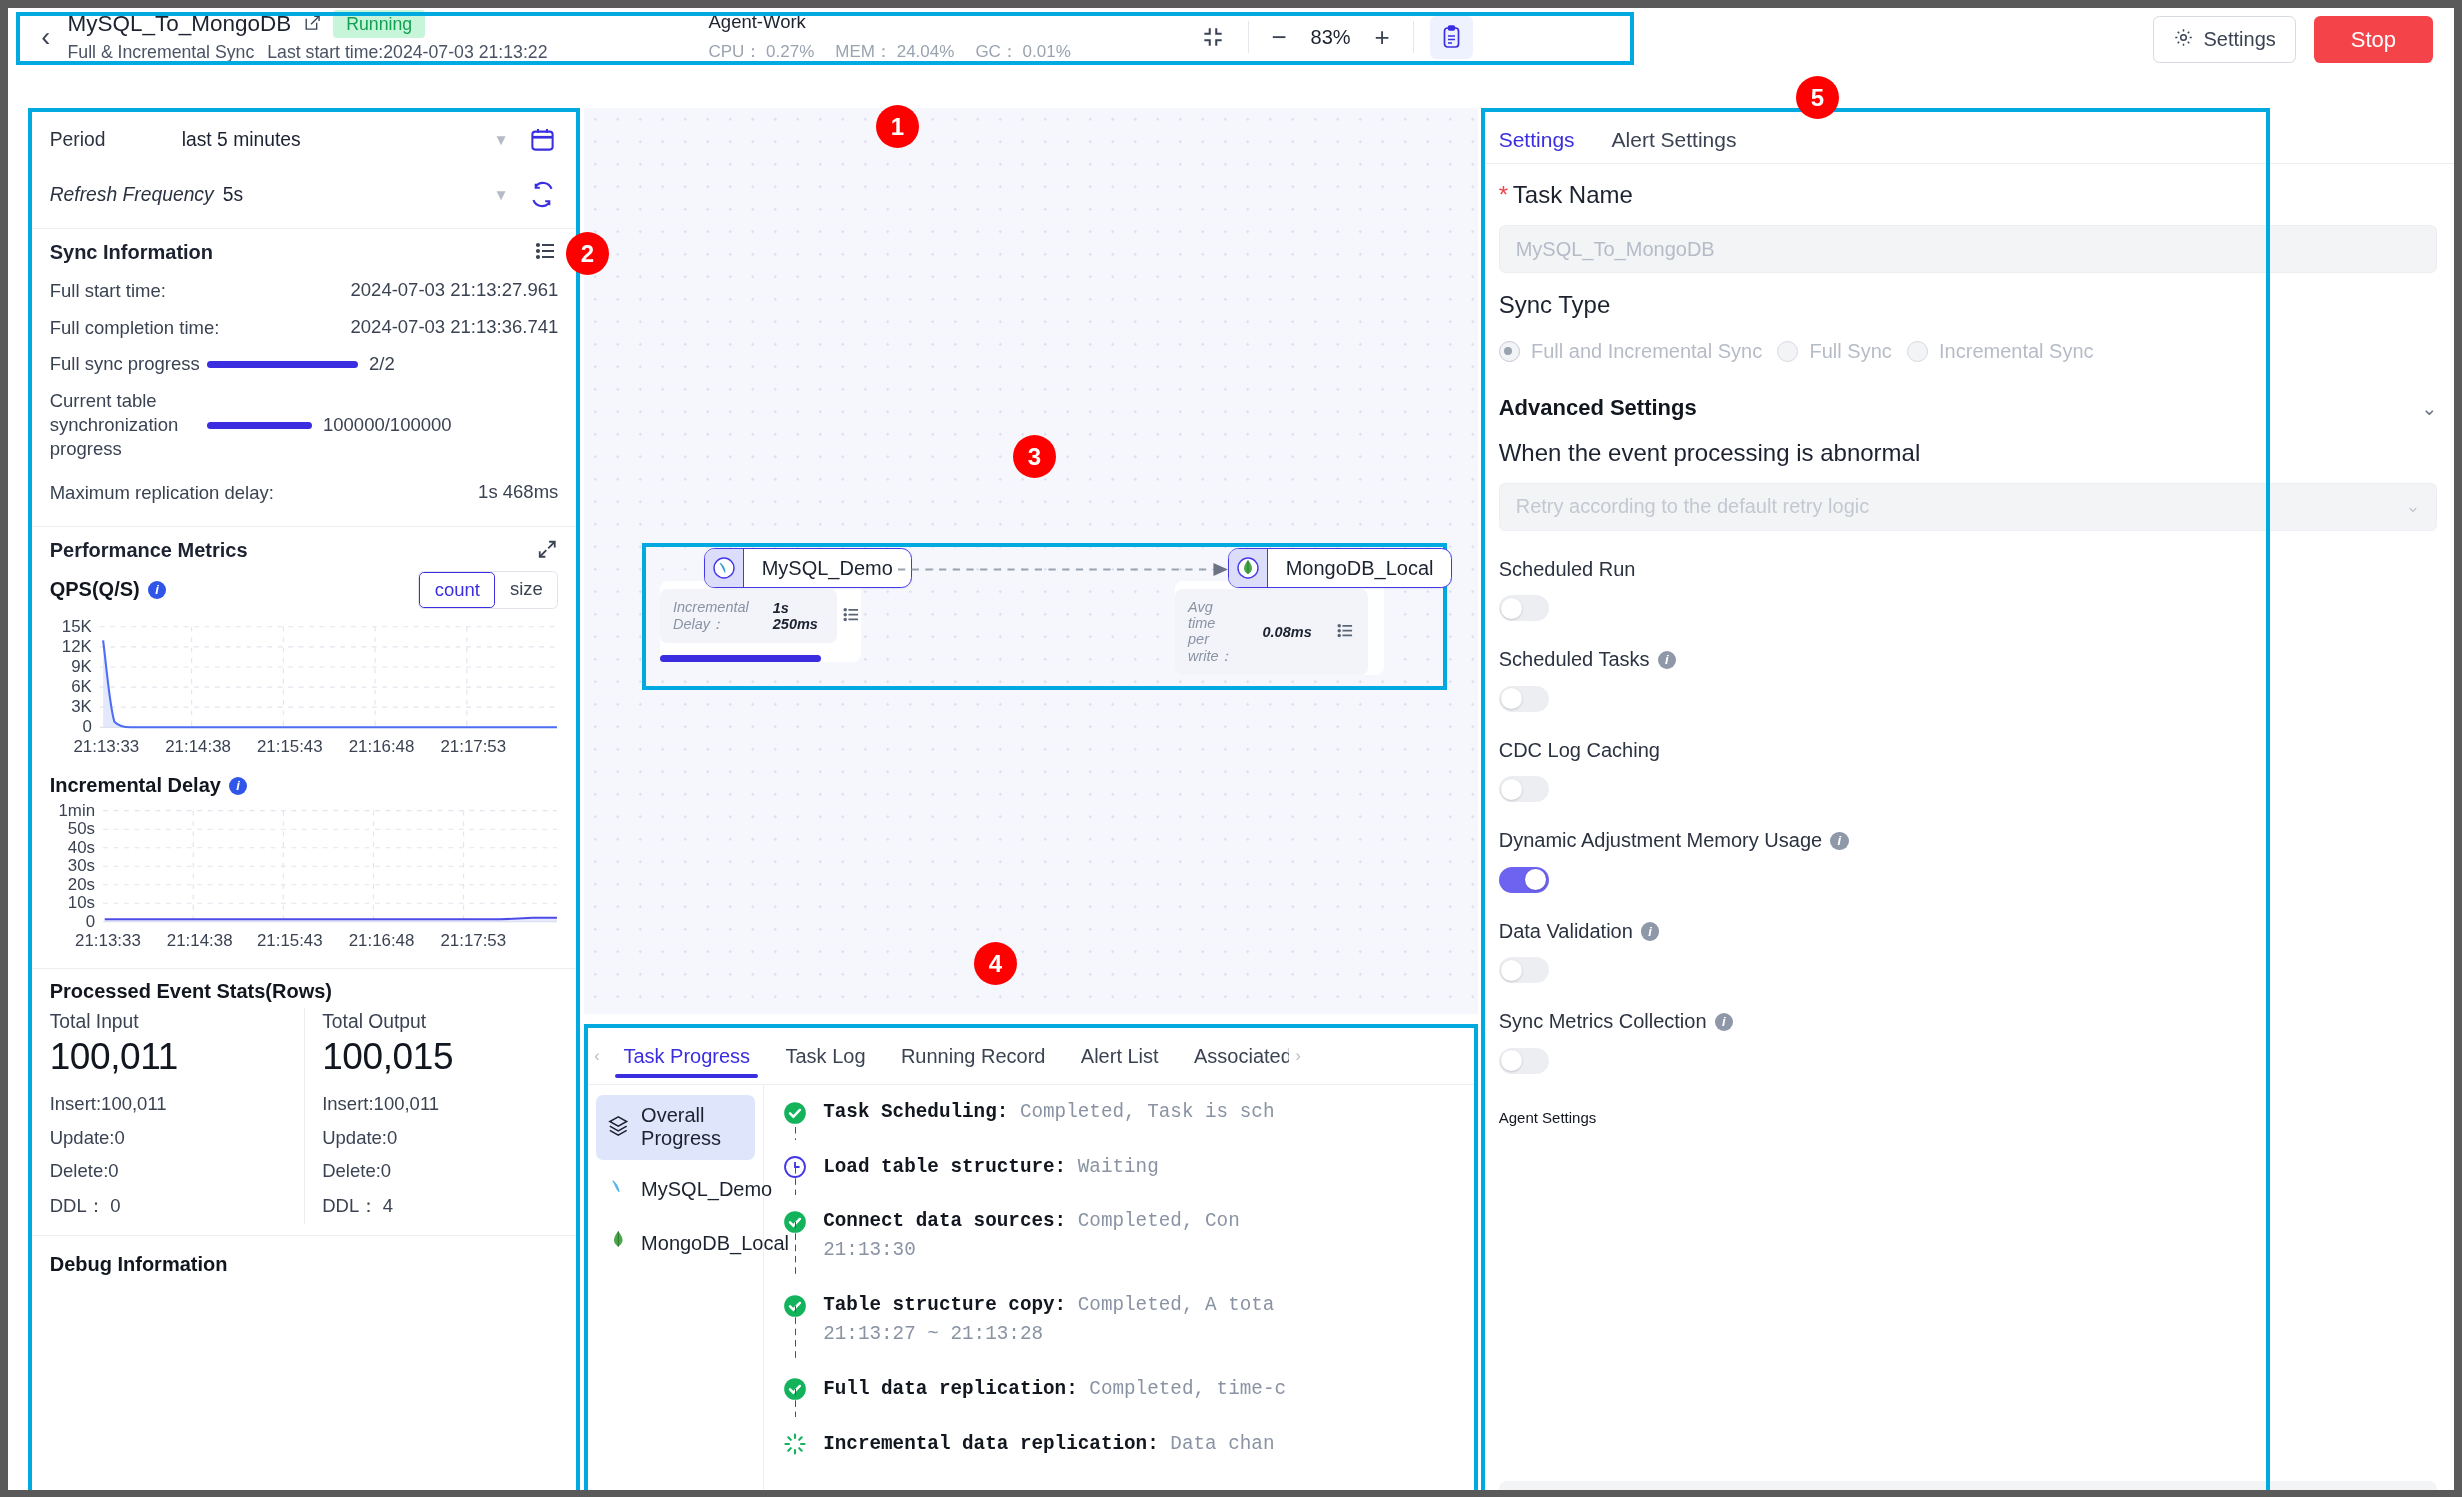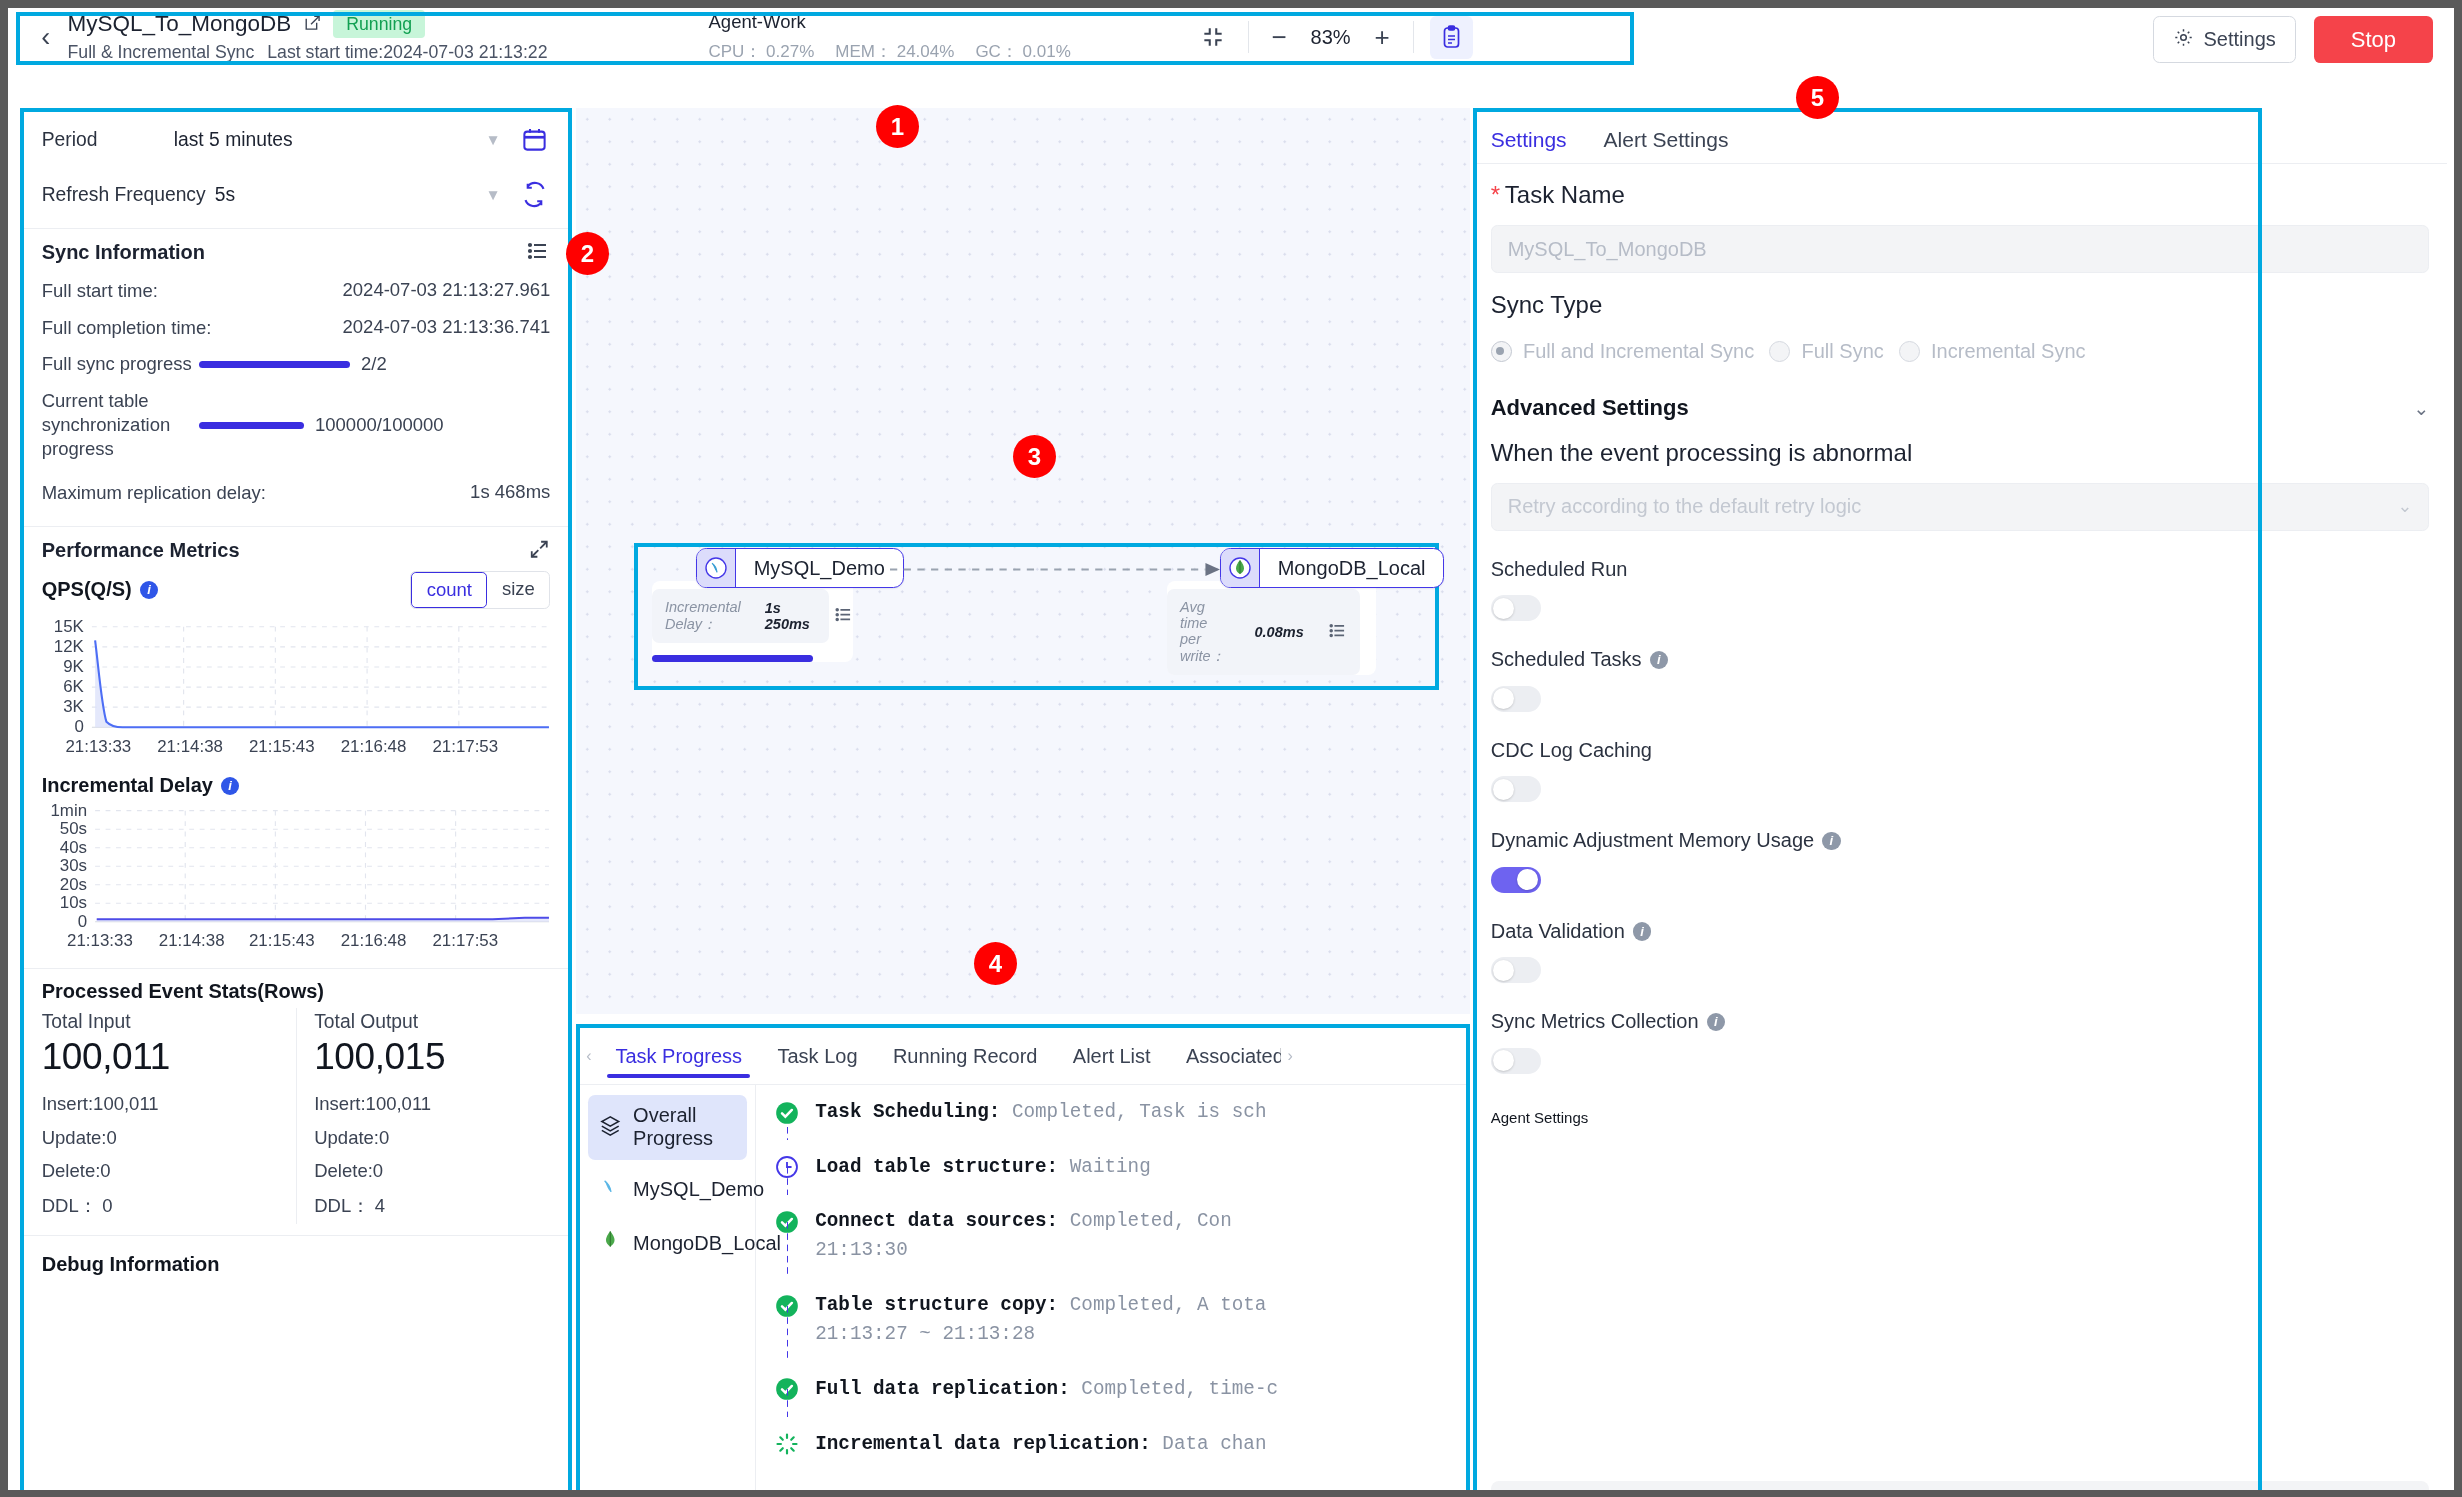--- a/index.html
+++ b/index.html
@@ -57,31 +57,31 @@
   .btn-settings {
     border:0.8px solid #d5d9e0; border-radius:6.4px; background:#fff; color:#3b4353;
     font-size:20px; padding: 9.7px 19.3px; display:flex; align-items:center; gap:9.7px; cursor:pointer;
   }
   .btn-stop {
     background:#f5434a; color:#fff; border:none; border-radius:6.4px;
     font-size:22px; padding: 10.5px 37px; cursor:pointer;
   }
 
   
-  .body-area { position:absolute; left:4px; top:58px; width:2424px; height:1424px; }
+  .body-area { position:absolute; left:12px; top:58px; width:2424px; height:1424px; }
 
   
   .left-panel {
     position:absolute; left:8px; top:42px; width:552px; height:1421px;
     background:#fff; border:4px solid #00a9e0; overflow:hidden;
   }
   .lp-inner { padding: 0; }
   .filter-row { display:flex; align-items:center; height:55px; padding: 0 17.7px; }
   .filter-label { font-size:19.3px; color:#2b3240; width: 132px;}
-  .filter-label.wide { width: 173px; }
+  .filter-label.wide { width: 173px; font-style: italic; }
   .filter-value { font-size:19.3px; color:#1c2230; flex:1; }
   .caret { color:#b6bcc7; font-size:15.3px; margin-right:17.7px;}
   .filter-ico { width:32px; display:flex; justify-content:center; cursor:pointer;}
 
   .lp-divider { height:0.8px; background:#eceef2; margin: 6.4px 0; }
 
   .sec-head { display:flex; align-items:center; padding: 3.2px 17.7px 8px; }
   .sec-title { font-size:20px; color:#1c2230; font-weight:600; flex:1;}
 
   .kv { display:flex; padding: 5.6px 17.7px; font-size:18.5px; align-items:flex-start; }

